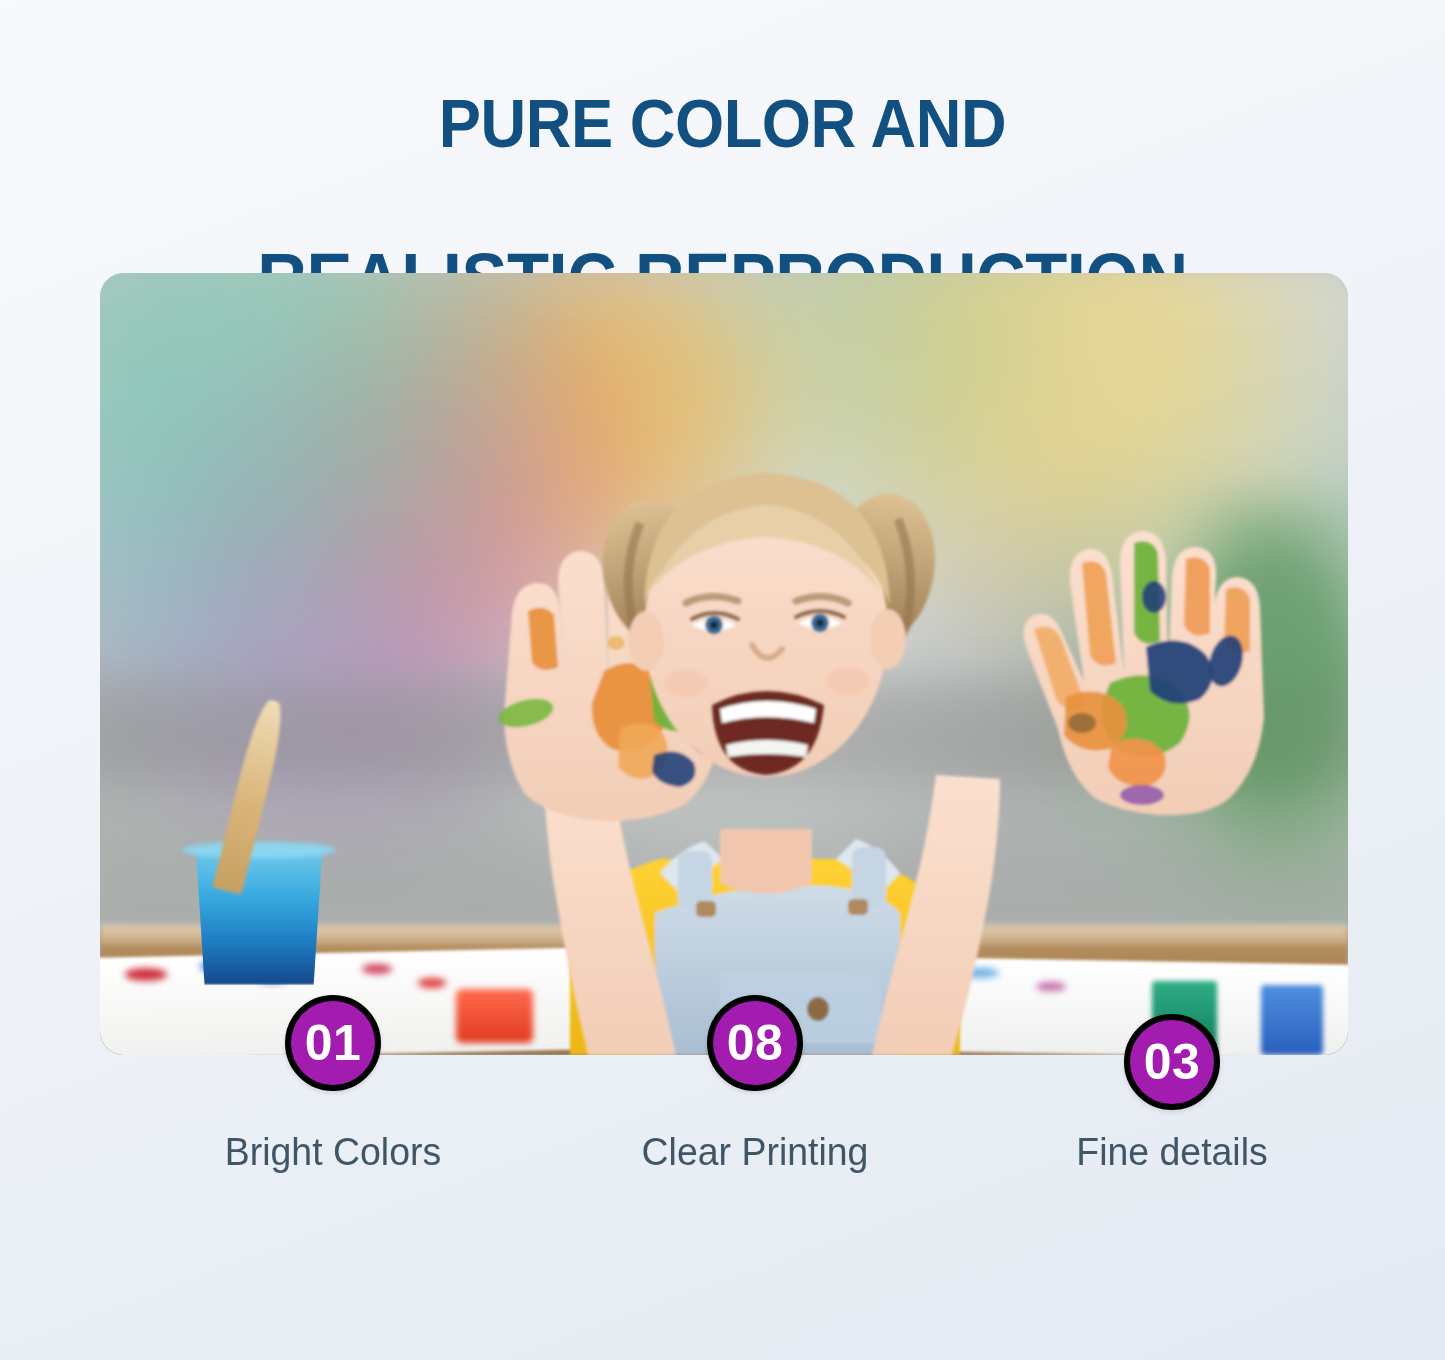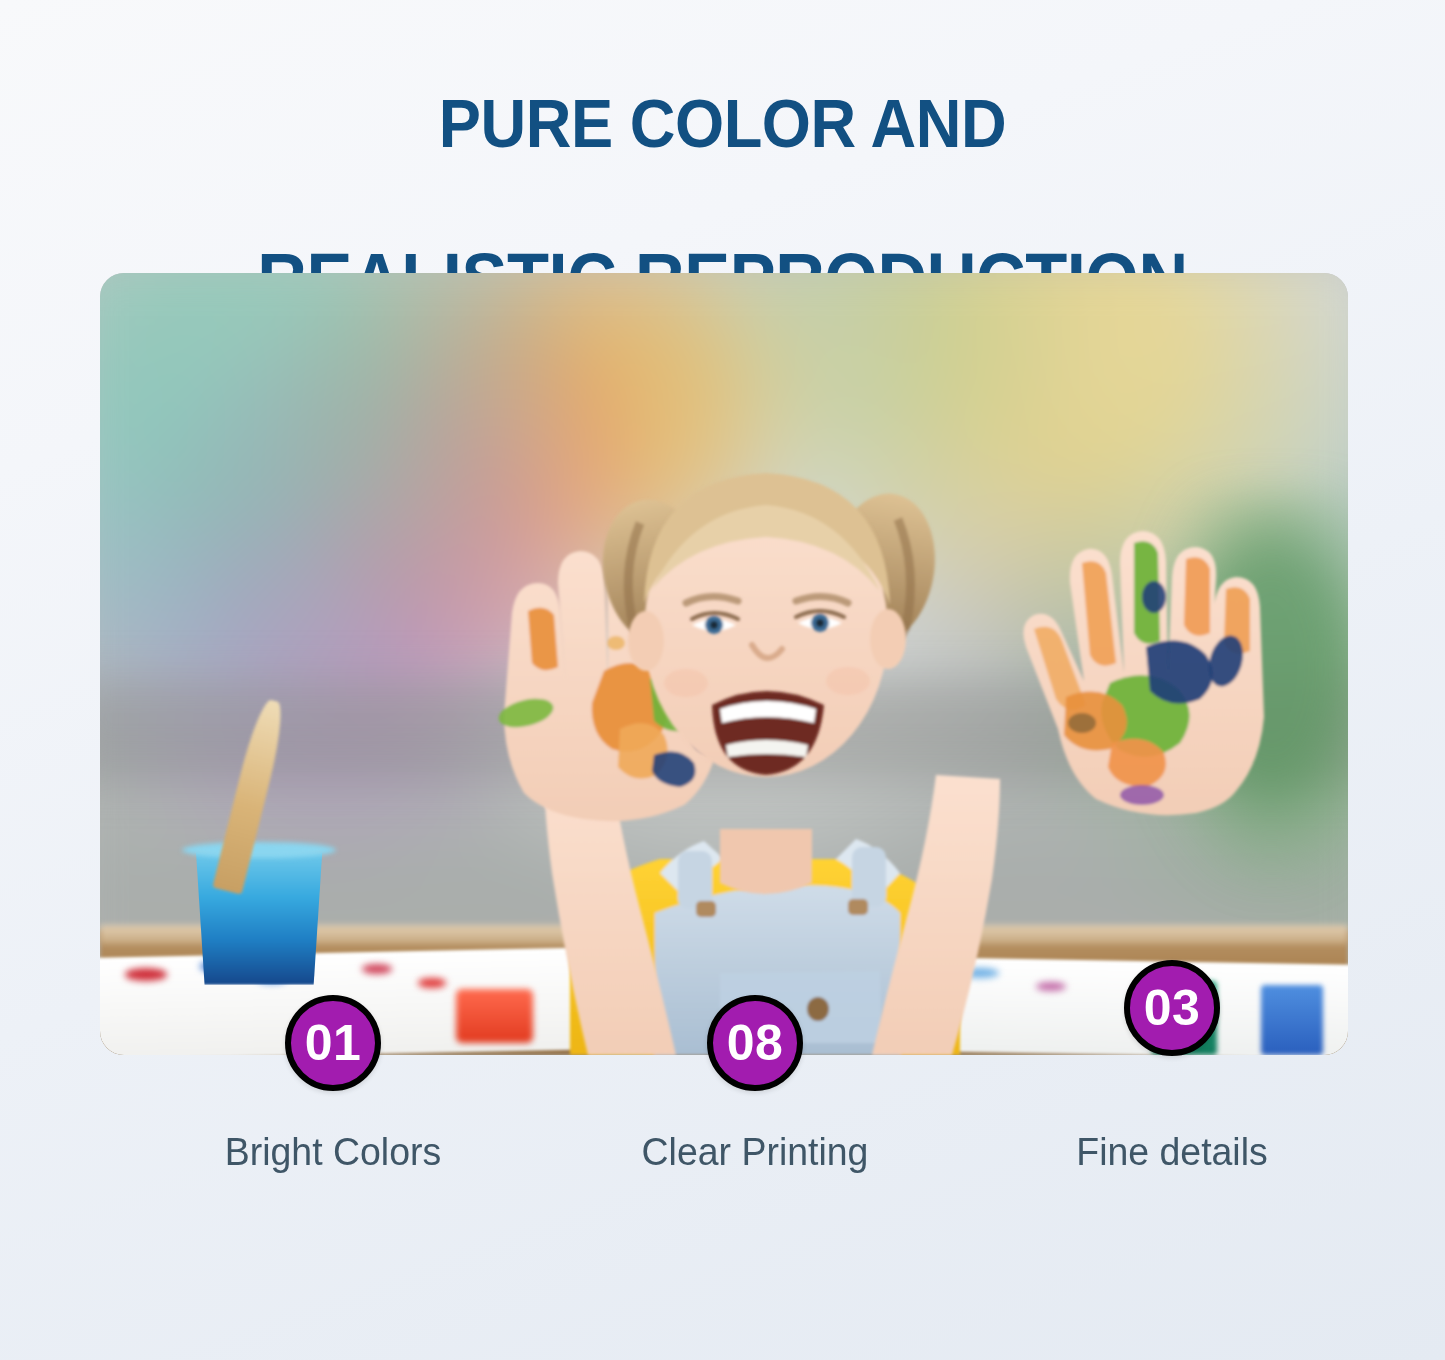--- a/index.html
+++ b/index.html
@@ -147,21 +147,21 @@
     background:#a21caf;
     border:6px solid #000000;
     display:flex; align-items:center; justify-content:center;
     color:#ffffff; font-weight:700; font-size:50px;
     font-family:"Liberation Sans","DejaVu Sans",sans-serif;
     letter-spacing:0.5px;
     box-shadow:0 2px 5px rgba(0,0,0,.12);
   }
   .b1{left:285px; top:995px;}
   .b2{left:707px; top:995px;}
-  .b3{left:1124px; top:960px;}
+  .b3{left:1124px; top:1014px;}
 
   .flabel{
     position:absolute; top:1128px; width:420px; text-align:center;
     color:#3f5667; font-size:39px; line-height:48px;
     font-family:"Liberation Sans","DejaVu Sans",sans-serif;
     transform:scaleX(0.96);
   }
   .l-1{left:123px;}
   .l-2{left:545px;}
   .l-3{left:962px;}

